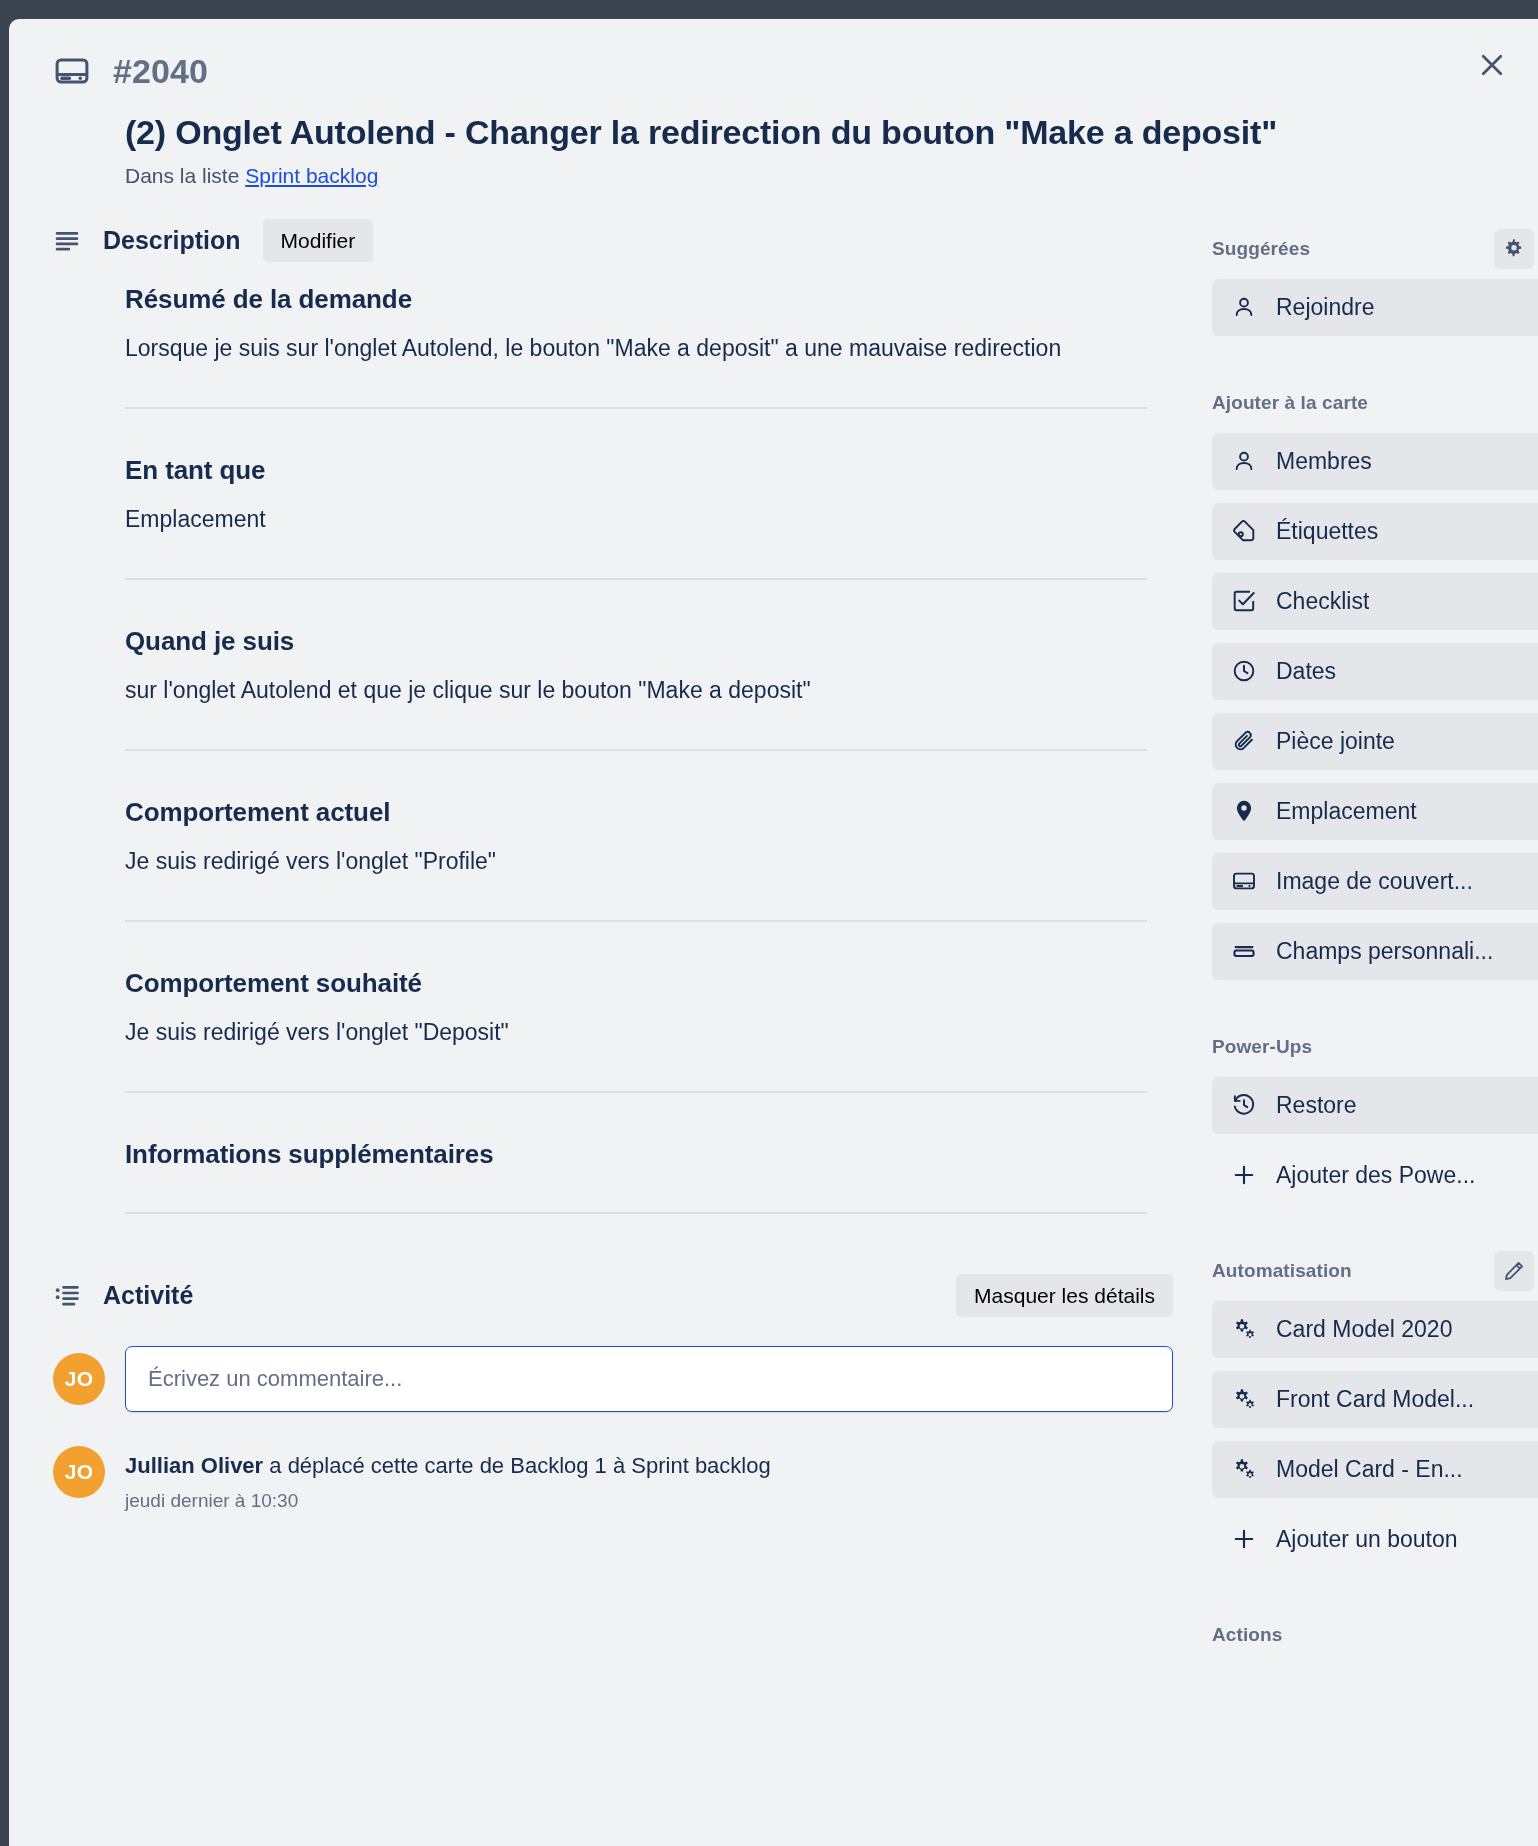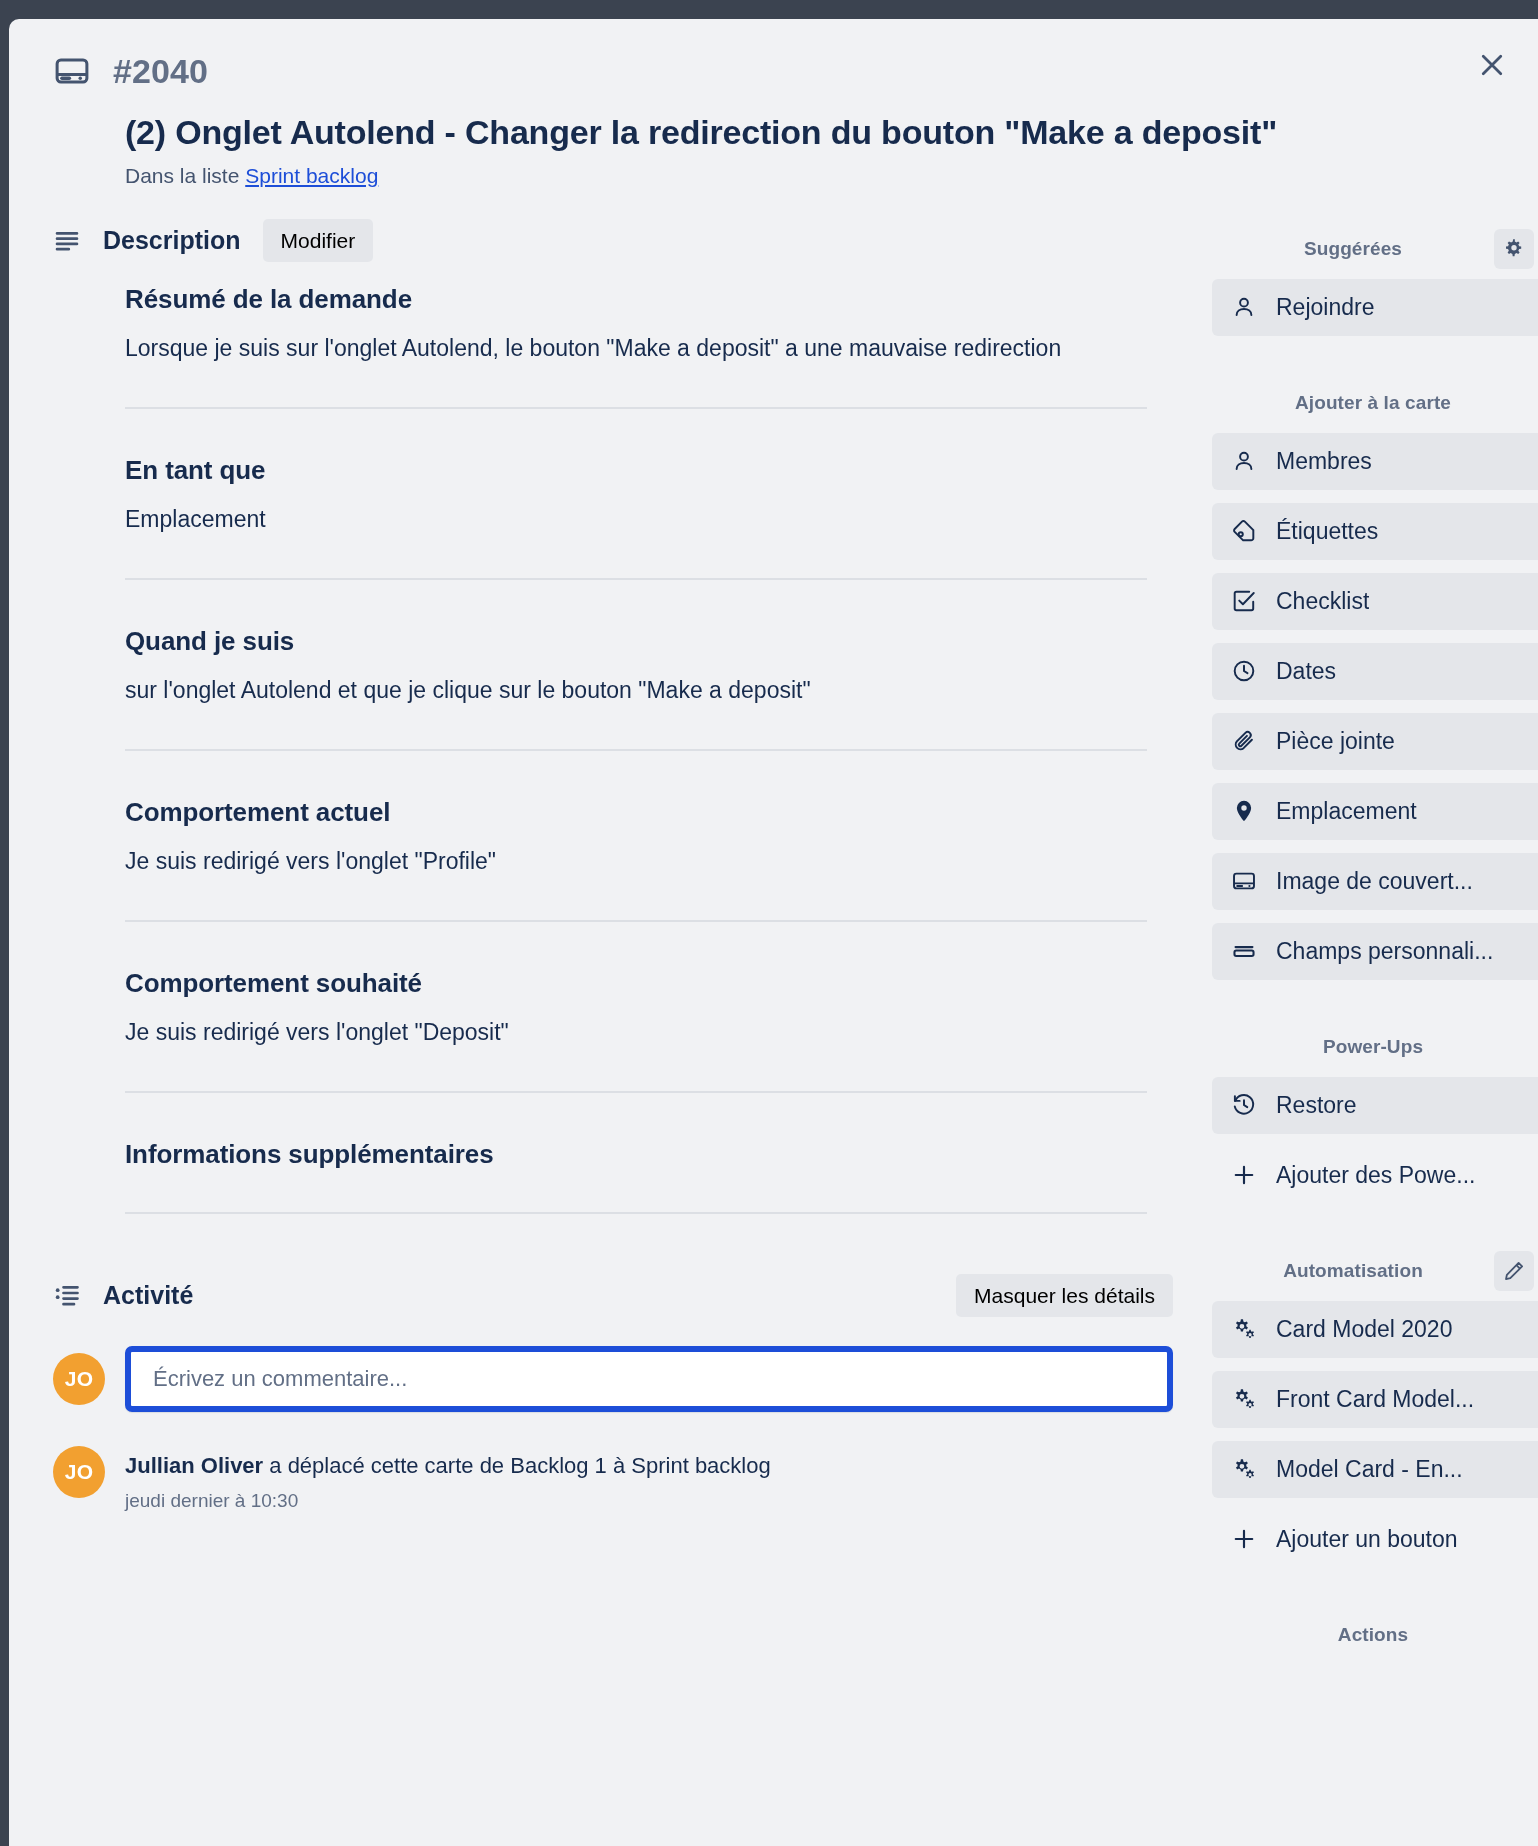--- a/index.html
+++ b/index.html
@@ -173,21 +173,21 @@
     display: flex;
     align-items: center;
     gap: 20px;
     margin-top: 26px;
     margin-left: 0;
   }
   .comment-input {
     flex: 1;
     height: 66px;
     background: #ffffff;
-    border: 6px solid #1d4ed8;
+    border: 1px solid #1d4ed8;
     border-radius: 7px;
     font-size: 22px;
     font-family: inherit;
     color: #172b4d;
     padding: 0 22px;
     box-shadow: 0 1px 1px rgba(9,30,66,0.10);
   }
   .comment-input::placeholder { color: #626f86; }
 
   .activity-row {
@@ -215,21 +215,20 @@
     align-items: center;
     height: 44px;
     margin-bottom: 8px;
   }
   .side-group-title {
     font-size: 19px;
     font-weight: 700;
     color: #626f86;
     flex: 1;
     letter-spacing: 0.1px;
-    text-align: center;
   }
   .side-group-action {
     width: 40px; height: 40px;
     border: none;
     background: #e4e6ea;
     border-radius: 6px;
     display: flex;
     align-items: center;
     justify-content: center;
     color: #44546f;

